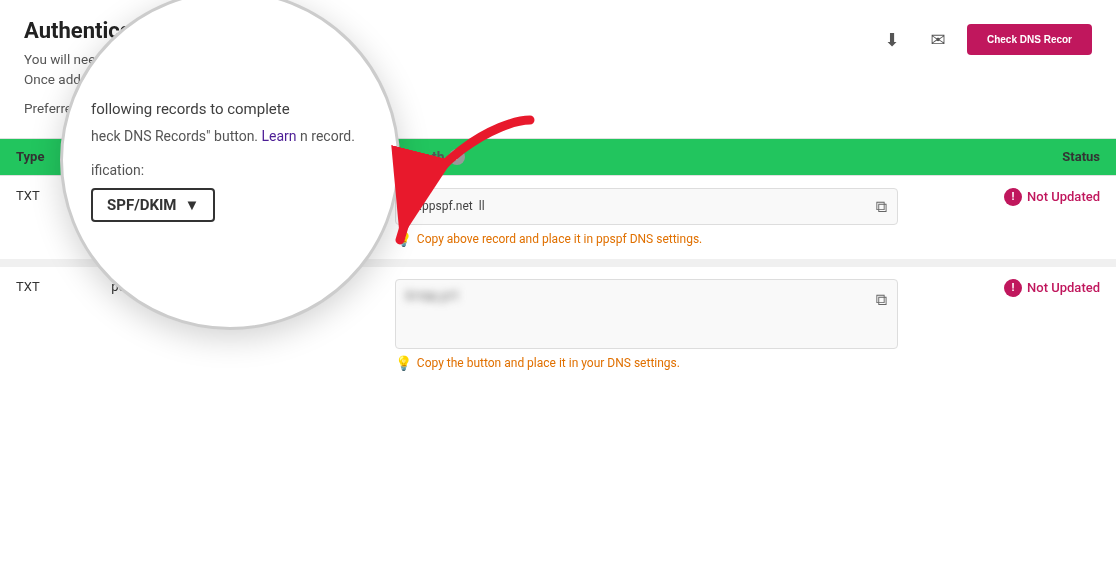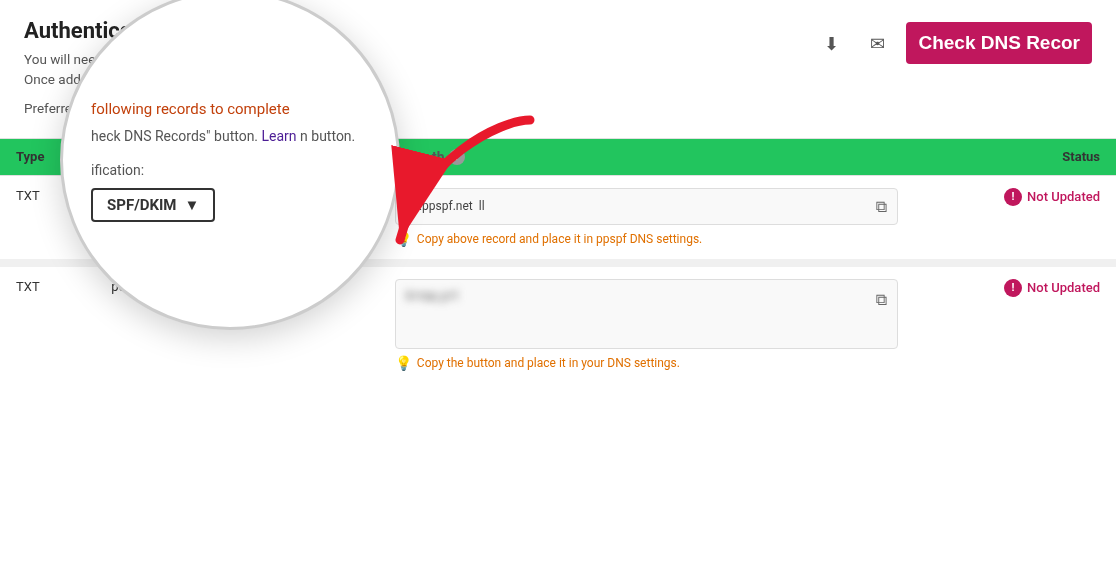--- a/index.html
+++ b/index.html
@@ -86,22 +86,22 @@
       cursor: pointer;
       color: #555;
       font-size: 18px;
     }
 
     .check-dns-btn {
       background: #c0175d;
       color: #fff;
       border: none;
       border-radius: 4px;
-      padding: 10px 12px;
-      font-size: 19px;
+      padding: 10px 20px;
+      font-size: 10px;
       font-weight: 600;
       cursor: pointer;
       white-space: nowrap;
     }
 
     
     .dns-table {
       width: 100%;
       border-collapse: collapse;
       margin-top: 6px;
@@ -240,21 +240,21 @@
       height: 100%;
       padding: 30px 28px;
       display: flex;
       flex-direction: column;
       justify-content: center;
     }
 
     .mag-line1 {
       font-size: 15px;
       font-weight: 400;
-      color: #c2410c;
+      color: #404040;
       margin-bottom: 8px;
       line-height: 1.4;
     }
 
     .mag-line2 {
       font-size: 14px;
       color: #555;
       margin-bottom: 18px;
     }
 
@@ -425,21 +425,21 @@
   </table>
 
   <div class="magnifier-overlay">
     <div class="magnifier-content">
       <div class="mag-line1">
         <span>following records to complete</span>
       </div>
       <div class="mag-line2">
         <span>heck DNS Records" button. </span>
         <a href="#" style="color:#4c1d95; text-decoration:none;">Learn</a>
-        <span> n button.</span>
+        <span> n record.</span>
       </div>
       <div style="font-size:14px; color:#555; margin-bottom:10px;">
         <span>ification:</span>
       </div>
       <div class="mag-spf-select">
         <span>SPF/DKIM</span>
         <span>▼</span>
       </div>
     </div>
   </div>

